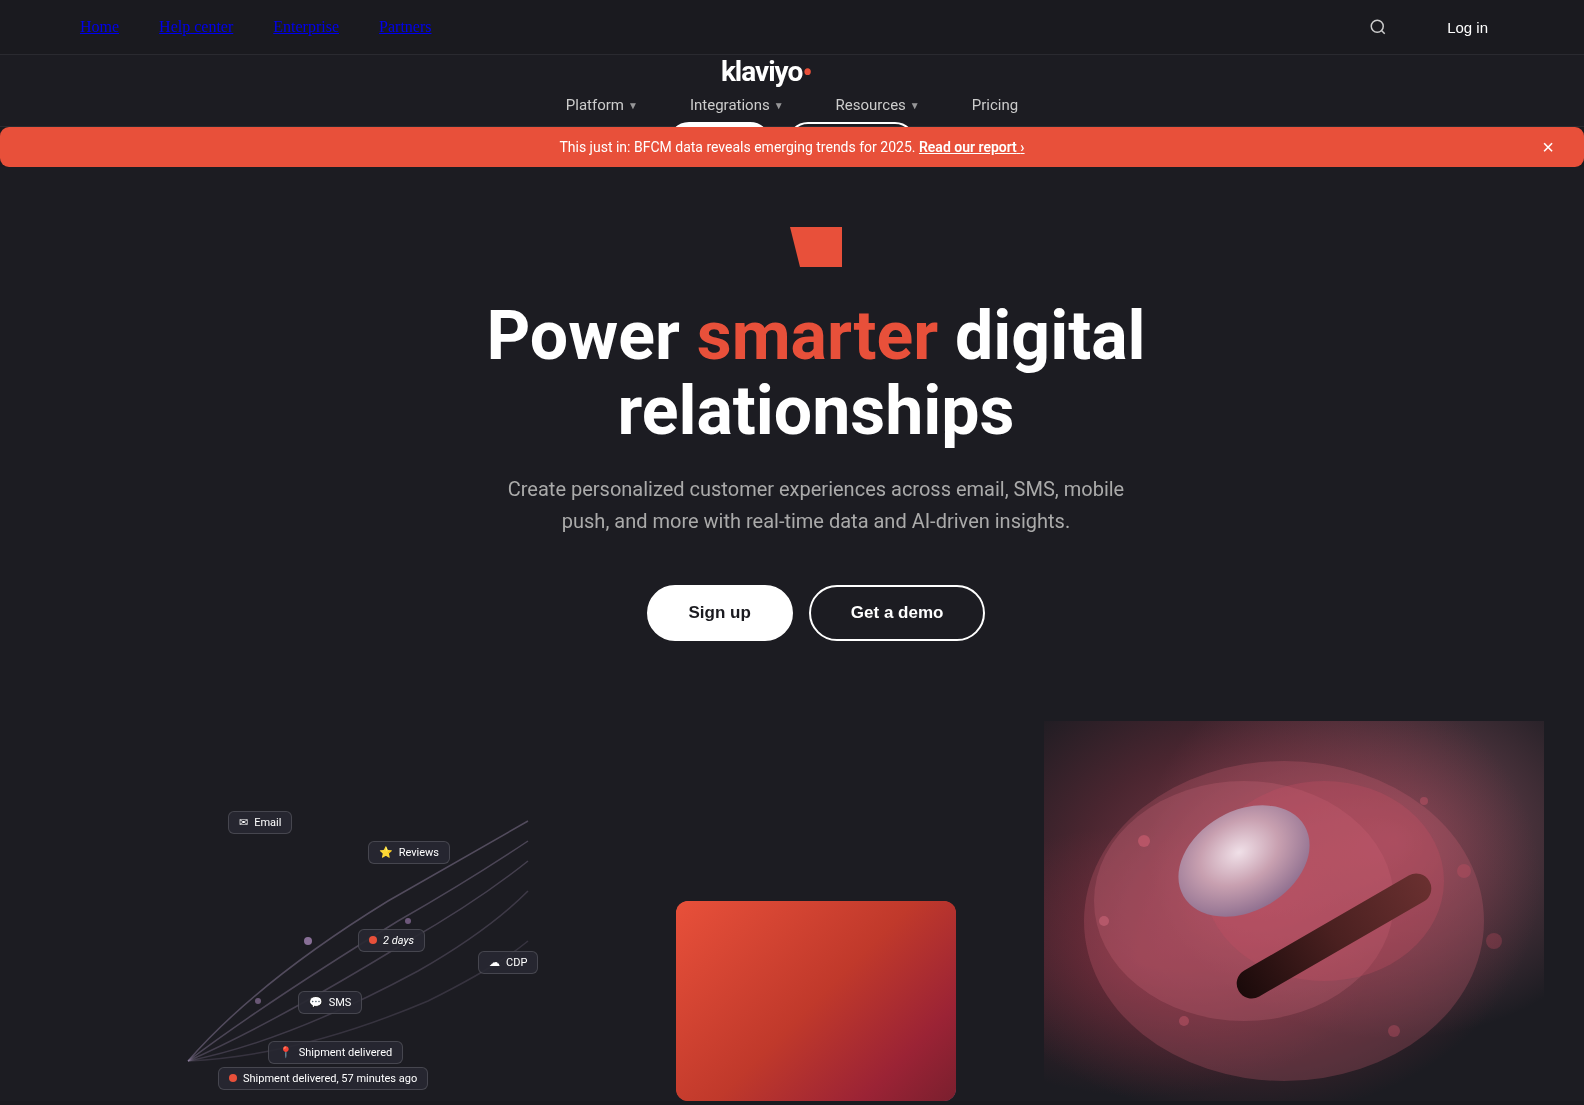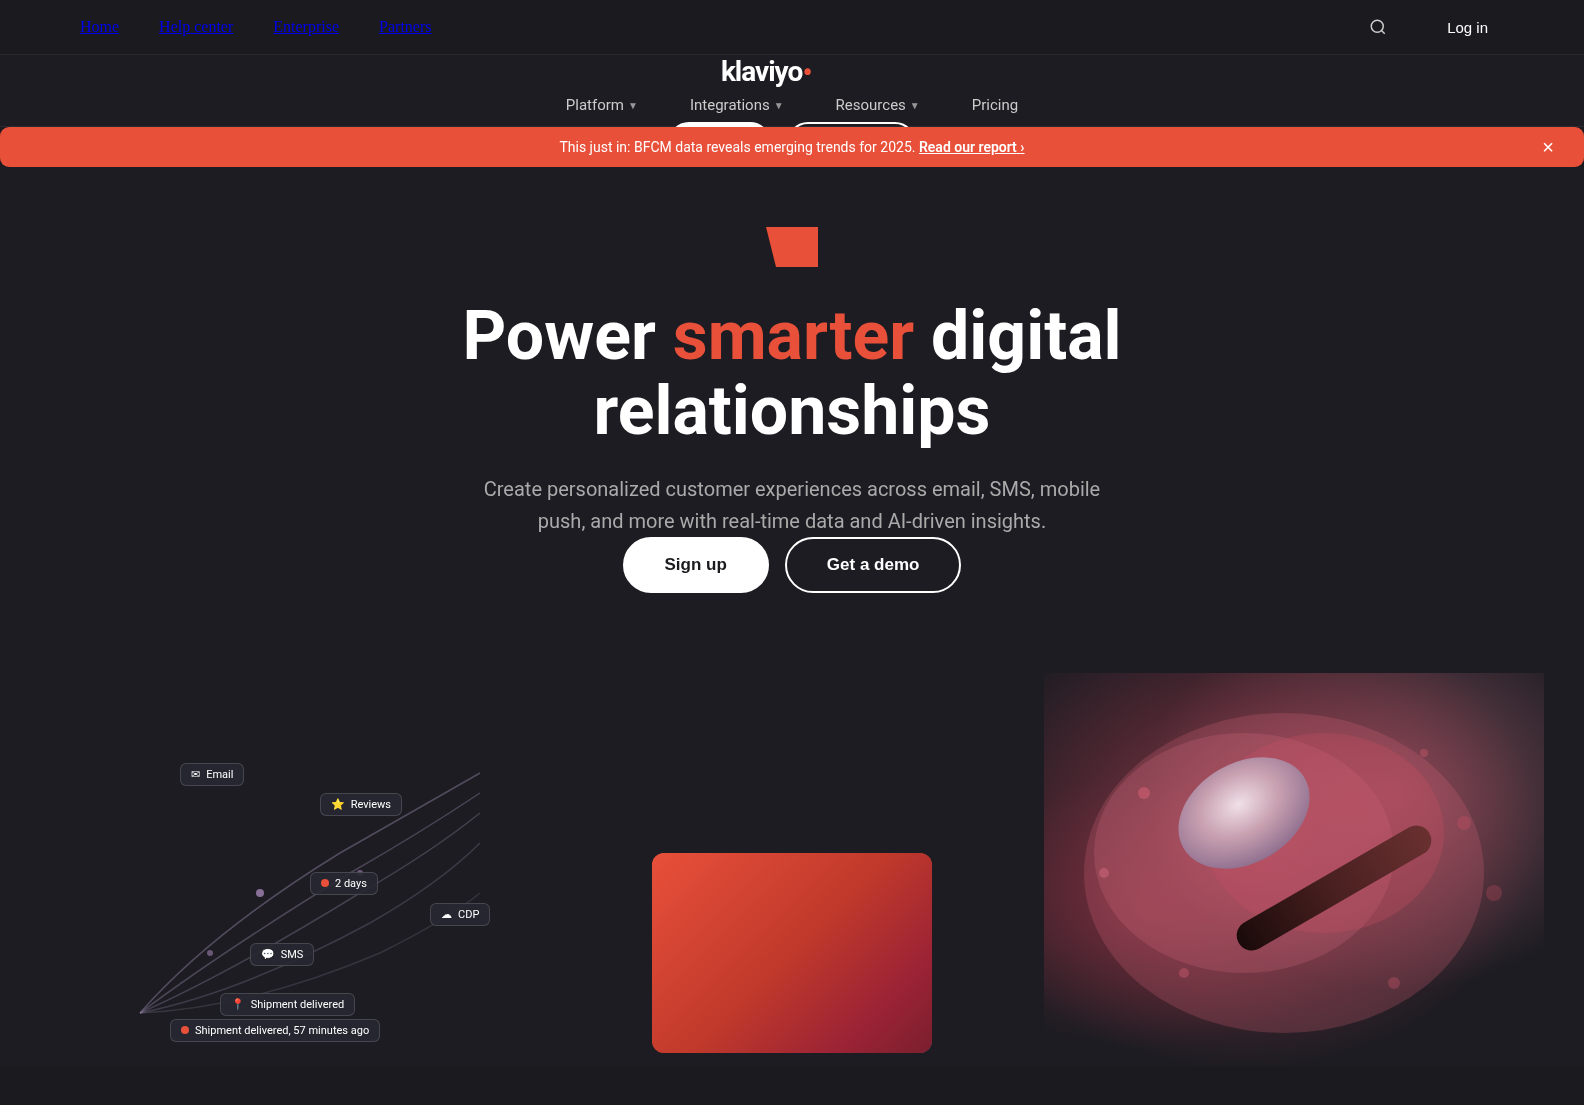--- a/index.html
+++ b/index.html
@@ -149,39 +149,41 @@
     
     .hero {
       background: #1c1c22;
       min-height: 900px;
       display: flex;
       flex-direction: column;
       align-items: center;
       padding-top: 60px;
       position: relative;
       overflow: hidden;
+      padding-left: 48px;
     }
     .hero-title {
       font-size: 68px;
       font-weight: 700;
       text-align: center;
       line-height: 1.1;
       max-width: 900px;
       margin-bottom: 24px;
       color: #fff;
     }
     .hero-title .highlight {
       color: #e8503a;
     }
     .hero-subtitle {
       font-size: 20px;
       text-align: center;
       color: #aaa;
       max-width: 620px;
       line-height: 1.6;
+      margin-bottom: 48px;
     }
     .hero-buttons {
       display: flex;
       gap: 16px;
       margin-bottom: 80px;
     }
     .hero-btn-signup {
       background: #fff;
       color: #1a1a1f;
       border: 2px solid #fff;
@@ -265,21 +267,21 @@
       background: rgba(40,40,50,0.9);
       border: 1px solid rgba(255,255,255,0.15);
       border-radius: 6px;
       padding: 4px 10px;
       font-size: 11px;
       color: #fff;
       white-space: nowrap;
     }
     .node-email { top: 30px; left: 120px; }
     .node-reviews { top: 60px; left: 260px; }
-    .node-2days { top: 139px; left: 250px; }
+    .node-2days { top: 148px; left: 250px; font-style: italic; }
     .node-cdp { top: 170px; left: 370px; }
     .node-sms { top: 210px; left: 190px; }
     .node-shipment { top: 260px; left: 160px; }
     .node-delivered { top: 286px; left: 110px; }
 
     .node-dot {
       width: 8px;
       height: 8px;
       border-radius: 50%;
       background: #e8503a;

